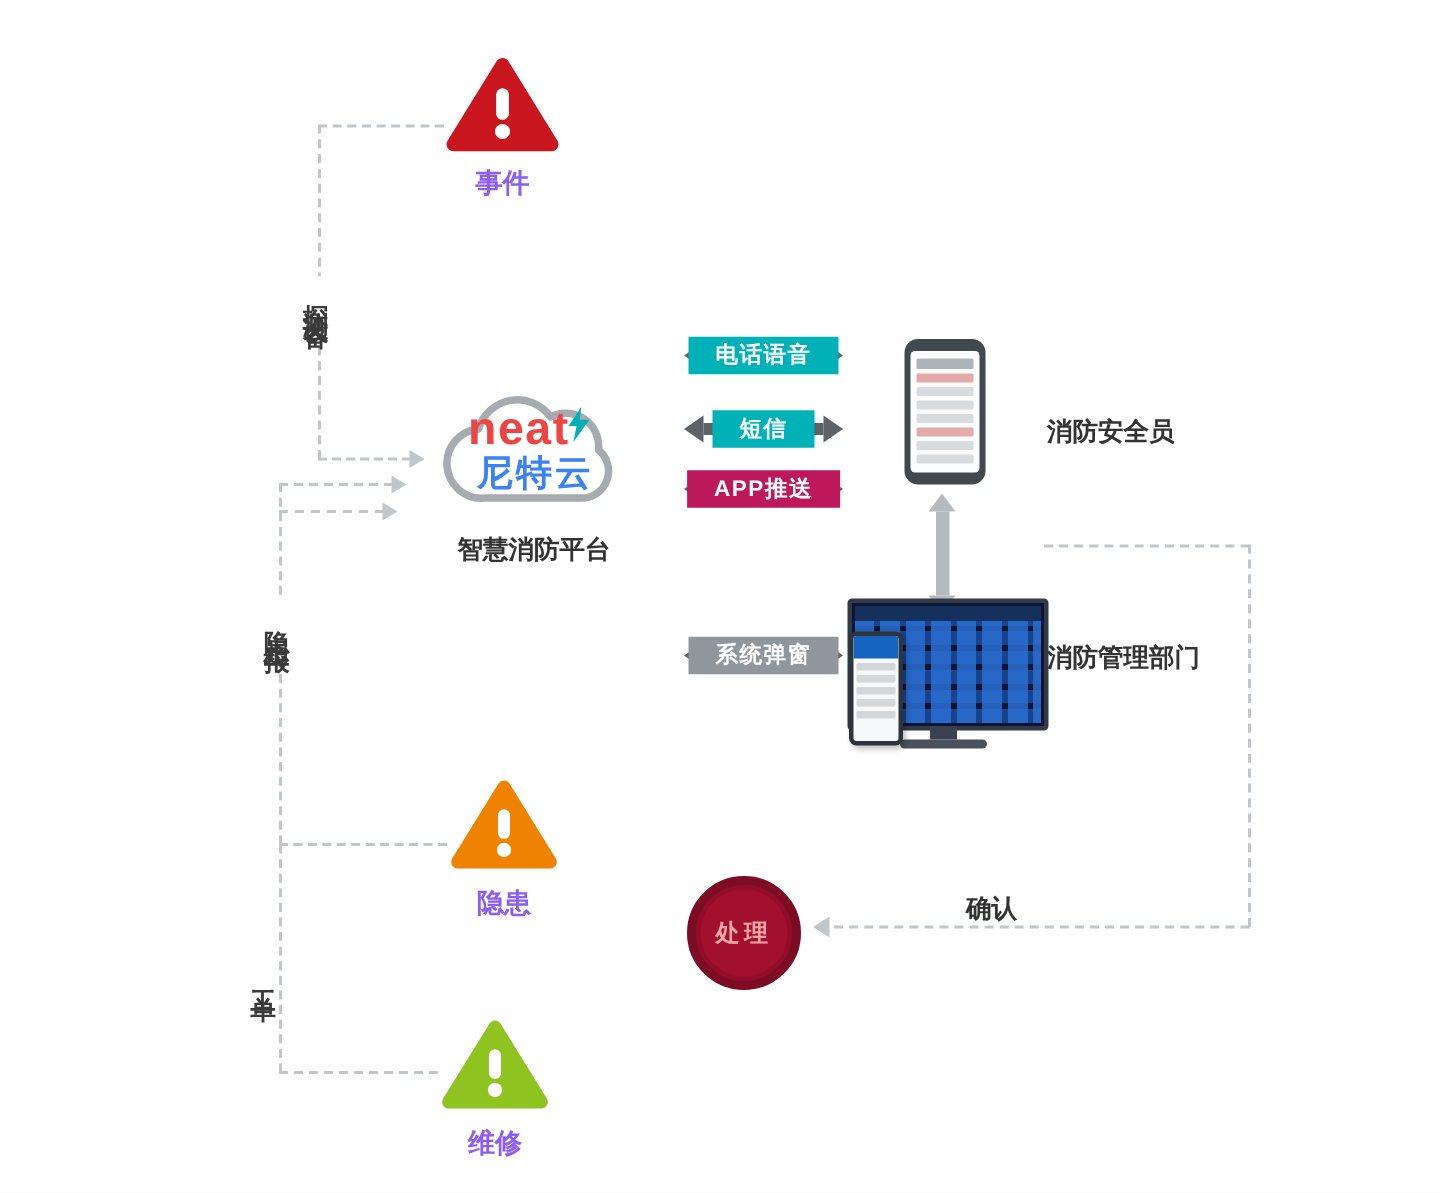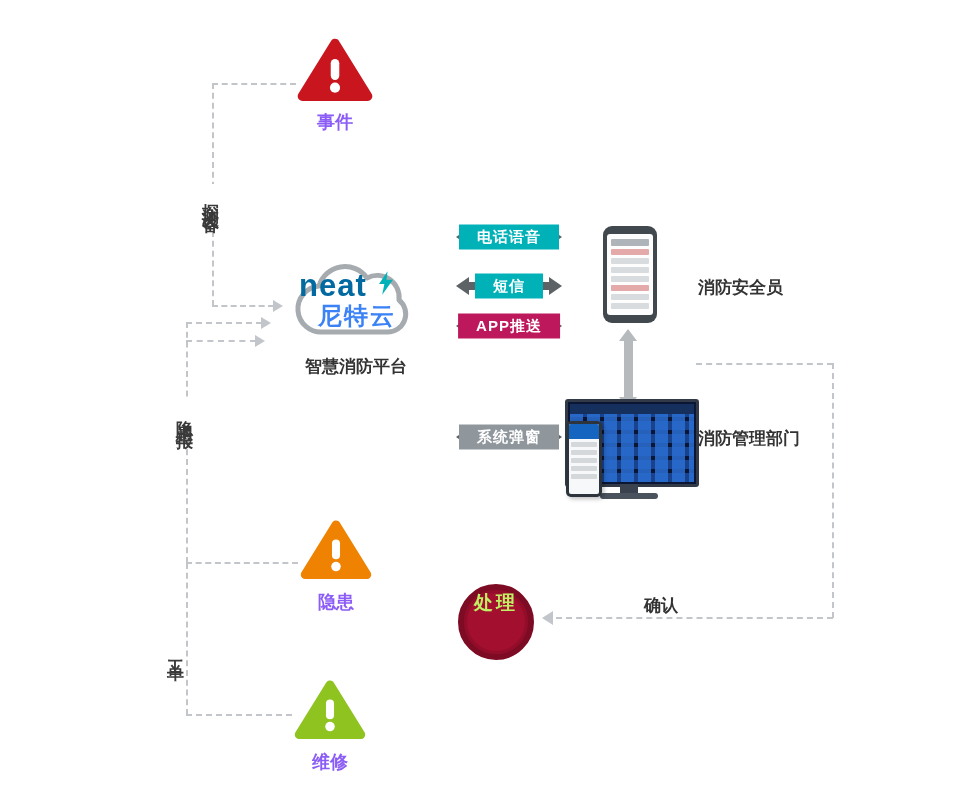--- a/index.html
+++ b/index.html
@@ -60,22 +60,22 @@
   .monitor-neck{position:absolute;left:620px;top:484px;width:18px;height:9px;background:#3a424f;}
   .monitor-base{position:absolute;left:600px;top:493px;width:58px;height:6px;background:#4a525e;border-radius:3px;}
   .mphone{position:absolute;left:566px;top:421px;width:36px;height:76px;background:#2e343b;border-radius:5px;
     box-shadow:2px 2px 4px rgba(0,0,0,.25);}
   .mphone-screen{position:absolute;inset:3px;background:#f7f8f9;border-radius:2px;overflow:hidden;}
   .mp-hd{height:15px;background:#1565c0;}
   .mp-row{height:5px;margin:3px 2px;background:#d4d8db;border-radius:1px;}
   
   .process{
     position:absolute;left:458px;top:584px;width:64px;height:64px;border-radius:50%;
-    border:6px solid #7e0b24;display:flex;align-items:flex-start;justify-content:center;
-    color:#bef264;font-size:19px;font-weight:bold;letter-spacing:3px;
+    border:6px solid #7e0b24;display:flex;align-items:center;justify-content:center;
+    color:#fca5a5;font-size:16px;font-weight:bold;letter-spacing:3px;
     box-shadow:inset 0 0 0 3px rgba(0,0,0,.10);
   }
   .side-label{position:absolute;font-size:17px;font-weight:600;color:#333;white-space:nowrap;}
 </style>
 </head>
 <body>
 
 <div class="canvas">
 
   <div class="dash-h" style="left:212px;top:83px;width:84px;"></div>
@@ -125,21 +125,21 @@
       <polygon points="50,12 92,80 8,80" fill="currentColor" stroke="currentColor" stroke-width="12" stroke-linejoin="round"></polygon>
       <rect x="44.5" y="32" width="11" height="27" rx="5.5" fill="#fff"></rect>
       <circle cx="50" cy="69" r="6.5" fill="#fff"></circle>
     </svg>
   </span>
   <div class="node-label" style="left:293px;top:750px;width:74px;">维修</div>
 
   <svg class="cloud-svg" style="left:280px;top:248px;" viewBox="0 0 150 104" width="152" height="104" aria-hidden="true">
     <path d="M42 84 L106 84 A18 18 0 0 0 118 52 A22 22 0 0 0 86 30 A27 27 0 0 0 38 38 A20 20 0 0 0 42 84 Z" fill="#ffffff" stroke="#a6abb0" stroke-width="5" stroke-linejoin="round" stroke-linecap="round"></path>
   </svg>
-  <div class="brand-en" style="left: 299px; top: 270px; color: #0369a1;">neat</div>
+  <div class="brand-en" style="left: 312px; top: 270px; color: #ef4444;">neat</div>
   <span class="bolt" style="left: 379px; top: 271px; color: rgb(0, 178, 184);">
     <svg viewBox="0 0 14 22" width="15" height="24" aria-hidden="true">
       <polygon points="8,0 0,12 5,12 3,22 13,8 7,8" fill="currentColor"></polygon>
     </svg>
   </span>
   <div class="brand-cn" style="left: 318px; top: 304px; color: #3b82f6;">尼特云</div>
   <div class="platform-label" style="left:272px;top:355px;">智慧消防平台</div>
 
   <div class="darrow" style="left:469px;top:233px;width:80px;"></div>
   <div class="chip" style="left: 509px; top: 237px; background: rgb(0, 178, 184);">电话语音</div>

